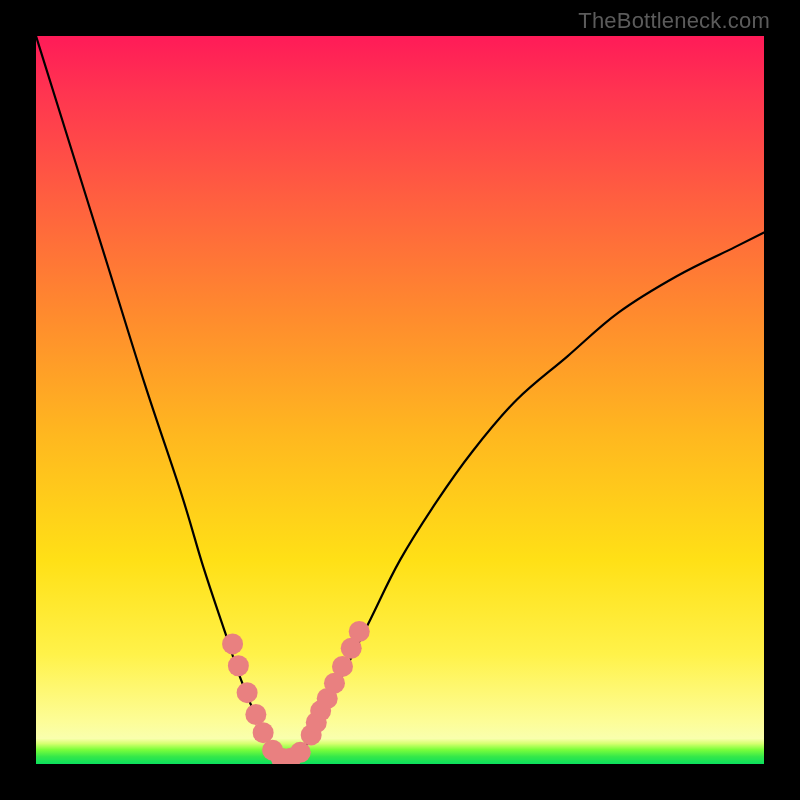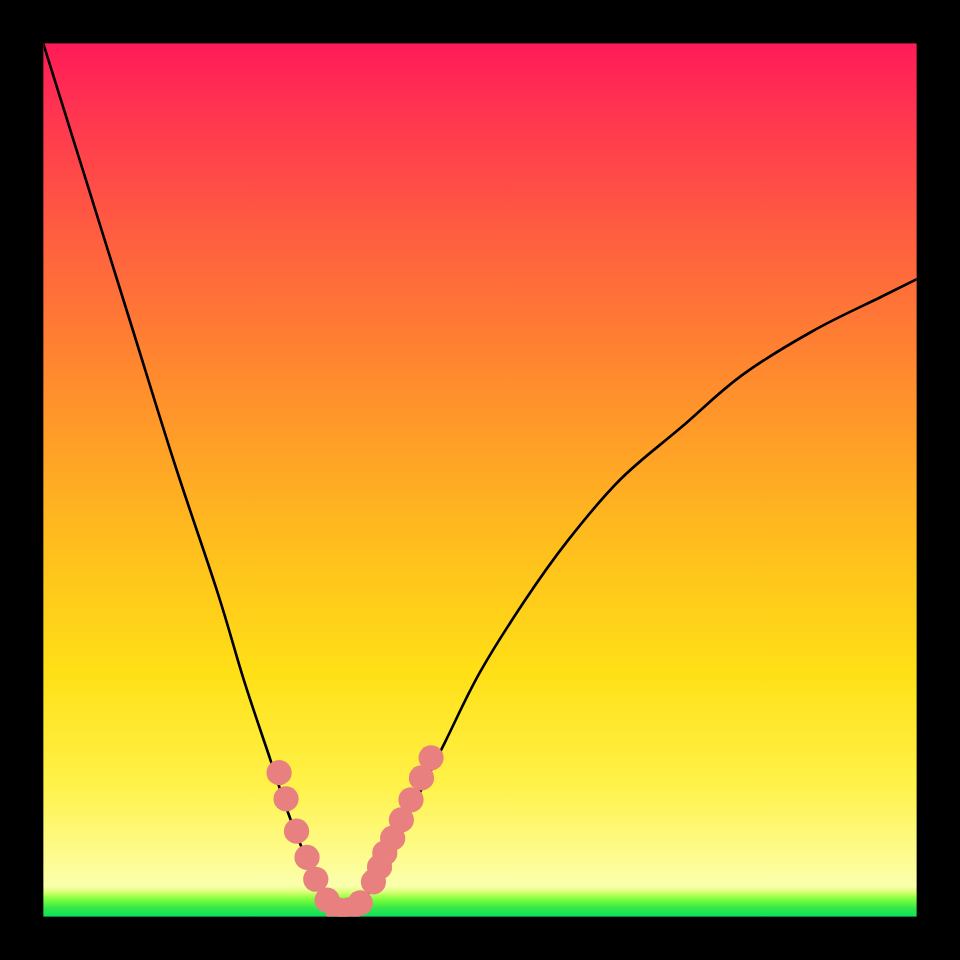--- a/index.html
+++ b/index.html
@@ -82,13 +82,14 @@
           <circle cx="280.28" cy="686.50" r="10.5" fill="#e98080"></circle>
           <circle cx="284.65" cy="674.86" r="10.5" fill="#e98080"></circle>
           <circle cx="291.20" cy="662.48" r="10.5" fill="#e98080"></circle>
           <circle cx="298.48" cy="647.19" r="10.5" fill="#e98080"></circle>
           <circle cx="306.49" cy="630.45" r="10.5" fill="#e98080"></circle>
           <circle cx="315.22" cy="612.25" r="10.5" fill="#e98080"></circle>
           <circle cx="323.23" cy="595.50" r="10.5" fill="#e98080"></circle>
         </g>
     </svg>
   </div>
+  <div class="watermark">TheBottleneck.com</div>
 </div>
 
 </body></html>

